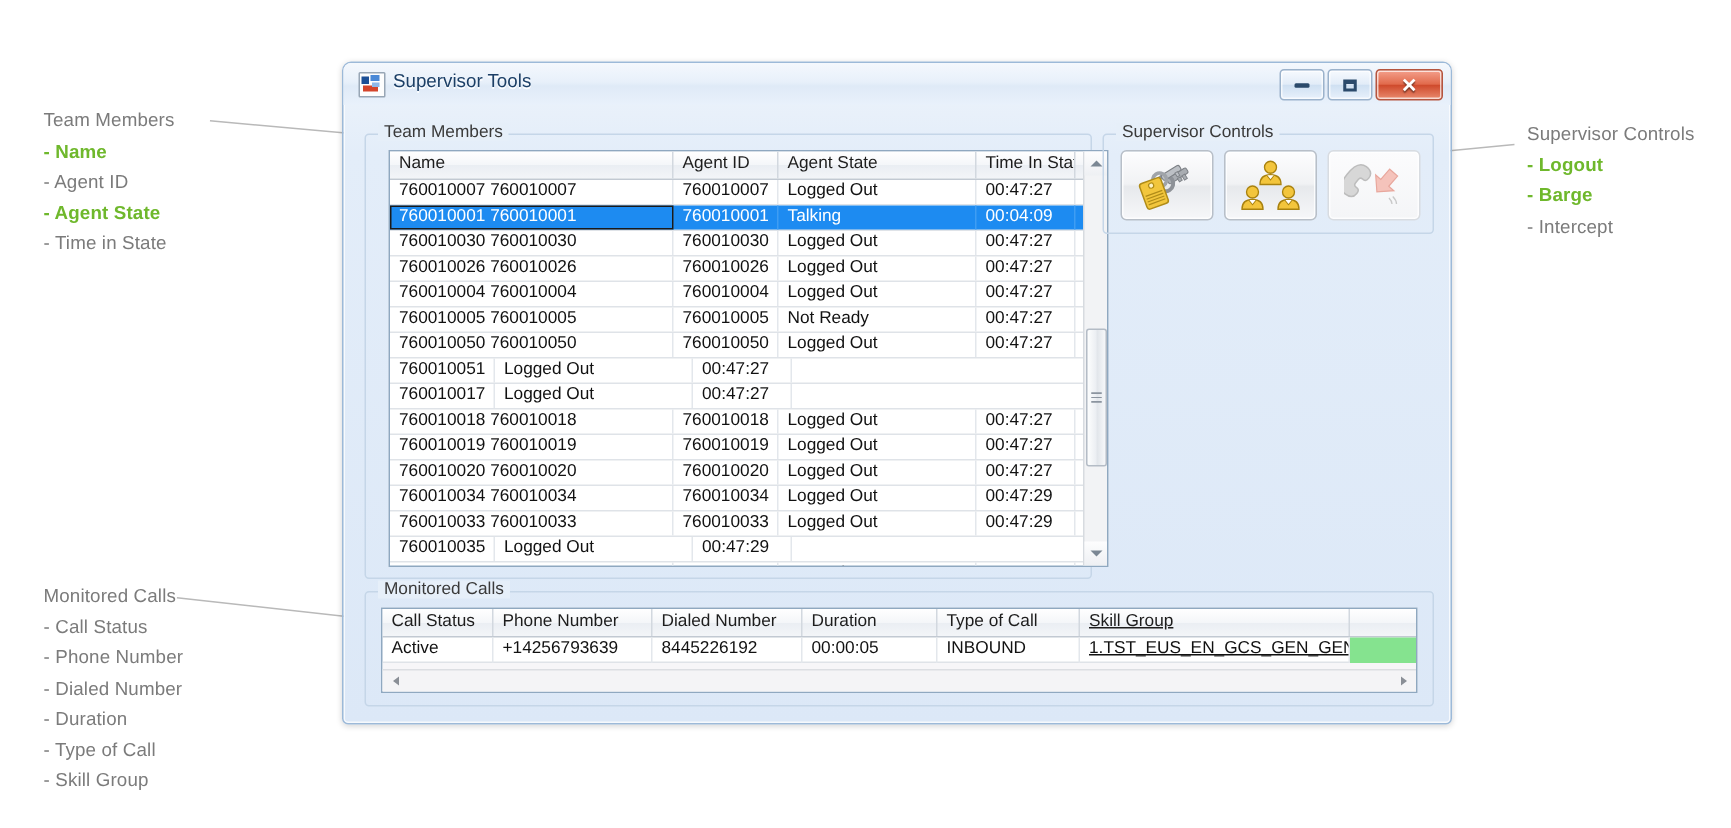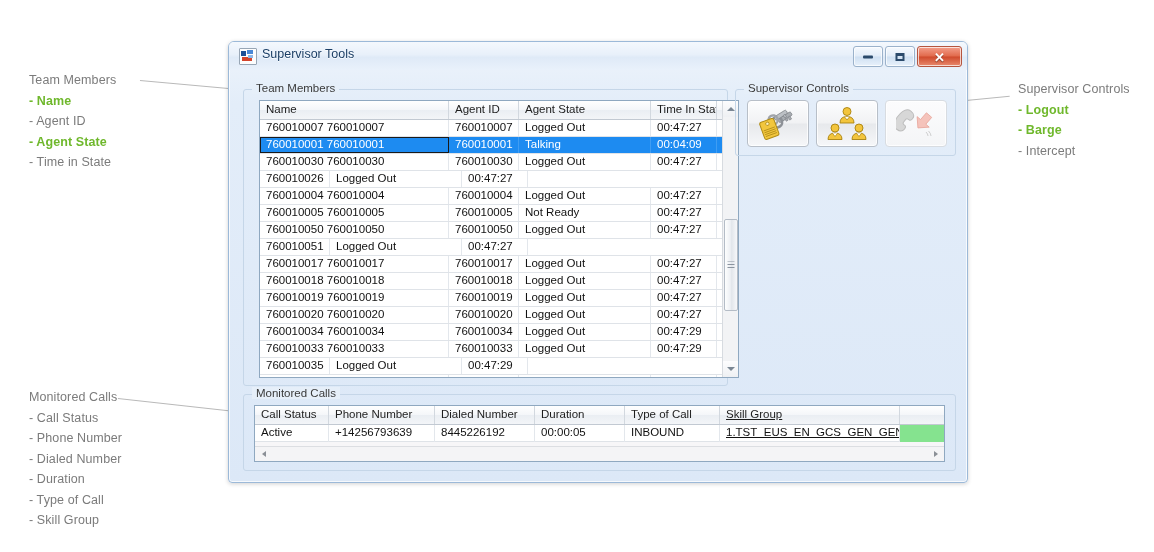--- a/index.html
+++ b/index.html
@@ -212,20 +212,21 @@
             <div class="gc t-c4"></div>
           </div>
           <div class="grow">
             <div class="gc t-c0">760010030 760010030</div>
             <div class="gc t-c1">760010030</div>
             <div class="gc t-c2">Logged Out</div>
             <div class="gc t-c3">00:47:27</div>
             <div class="gc t-c4"></div>
           </div>
           <div class="grow">
+            <div class="gc t-c0">760010026 760010026</div>
             <div class="gc t-c1">760010026</div>
             <div class="gc t-c2">Logged Out</div>
             <div class="gc t-c3">00:47:27</div>
             <div class="gc t-c4"></div>
           </div>
           <div class="grow">
             <div class="gc t-c0">760010004 760010004</div>
             <div class="gc t-c1">760010004</div>
             <div class="gc t-c2">Logged Out</div>
             <div class="gc t-c3">00:47:27</div>
@@ -245,21 +246,20 @@
             <div class="gc t-c3">00:47:27</div>
             <div class="gc t-c4"></div>
           </div>
           <div class="grow">
             <div class="gc t-c1">760010051</div>
             <div class="gc t-c2">Logged Out</div>
             <div class="gc t-c3">00:47:27</div>
             <div class="gc t-c4"></div>
           </div>
           <div class="grow">
-            <div class="gc t-c0">760010017 760010017</div>
             <div class="gc t-c1">760010017</div>
             <div class="gc t-c2">Logged Out</div>
             <div class="gc t-c3">00:47:27</div>
             <div class="gc t-c4"></div>
           </div>
           <div class="grow">
             <div class="gc t-c0">760010018 760010018</div>
             <div class="gc t-c1">760010018</div>
             <div class="gc t-c2">Logged Out</div>
             <div class="gc t-c3">00:47:27</div>

